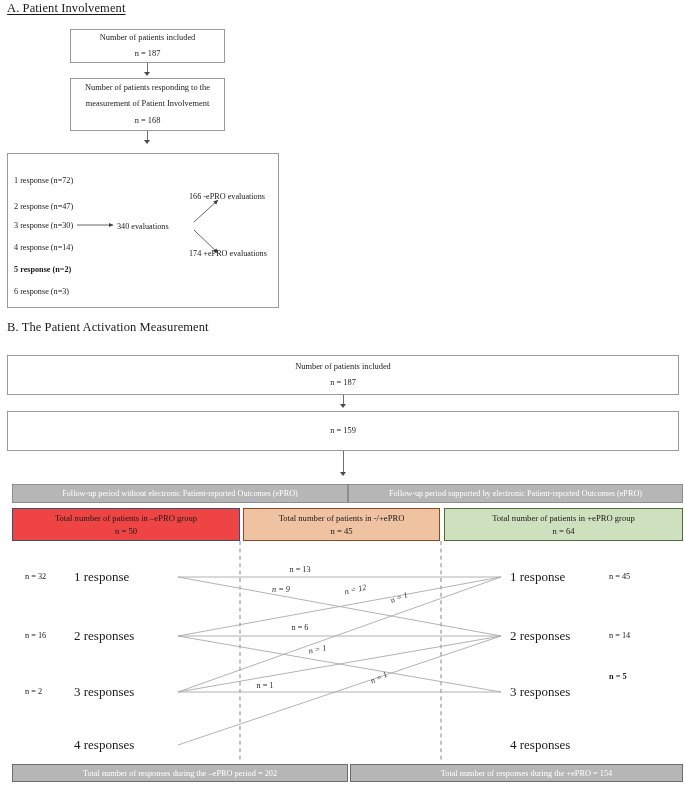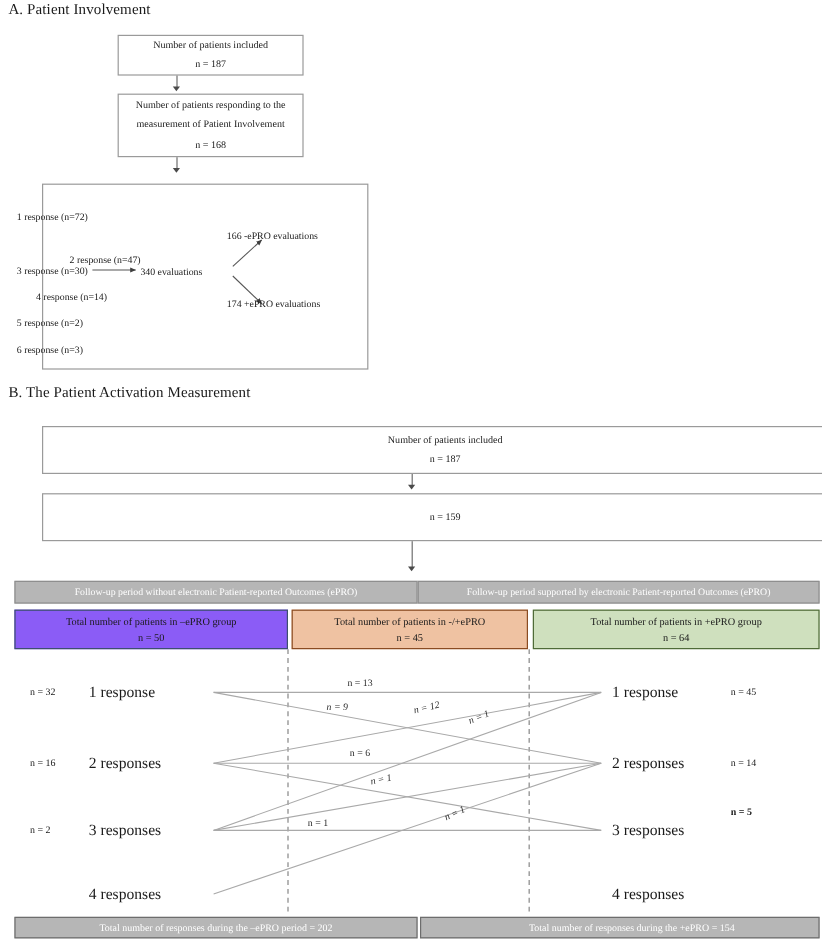--- a/index.html
+++ b/index.html
@@ -7,31 +7,31 @@
     width:685px; height:787px; position:relative;
     font-family:"Liberation Serif", serif;
     color:#1a1a1a; overflow:hidden;
   }
   .abs{position:absolute;}
 
   
   .sec-title{
     font-size:12.5px; letter-spacing:.1px; white-space:nowrap;
   }
-  .sec-title.underlined{ text-underline-offset:2px; }
+  .sec-title.underlined{ text-decoration:underline; text-underline-offset:2px; }
 
   
   .wbox{
     box-sizing:border-box;
     border:1px solid #9a9a9a;
     background:#ffffff;
     display:flex; flex-direction:column;
     align-items:center; justify-content:center;
     text-align:center;
-    font-size:8.4px; line-height:1.95;margin-left:28px;
+    font-size:8.4px; line-height:1.95;
   }
   .wbox .ln{display:block;}
 
   
   .vline{ background:#6f6f6f; width:1px; }
   .arrowhead{
     width:0;height:0;
     border-left:3.2px solid transparent;
     border-right:3.2px solid transparent;
     border-top:4.2px solid #4a4a4a;
@@ -102,24 +102,24 @@
   <span class="ln">measurement of Patient Involvement</span>
   <span class="ln">n = 168</span>
 </div>
 
 <div class="abs vline" style="left:147px; top:131px; height:10px;"></div>
 <div class="abs arrowhead" style="left:144px; top:140px;"></div>
 
 <div class="abs wbox" style="left:7px; top:153px; width:272px; height:155px; display:block;"></div>
 
 <div class="abs respline" style="left:14px; top:176px;">1 response (n=72)</div>
-<div class="abs respline" style="left:14px; top:212px;margin-left:44px;">2 response (n=47)</div>
+<div class="abs respline" style="left:14px; top:202px;">2 response (n=47)</div>
 <div class="abs respline" style="left:14px; top:221px;">3 response (n=30)</div>
-<div class="abs respline" style="left:14px; top:243px;margin-left:16px;">4 response (n=14)</div>
-<div class="abs respline" style="left:14px; top:265px;">5 response (n=2)</div>
+<div class="abs respline" style="left:14px; top:243px;">4 response (n=14)</div>
+<div class="abs respline" style="left:14px; top:265px;font-weight:bold;">5 response (n=2)</div>
 <div class="abs respline" style="left:14px; top:287px;text-align:center;">6 response (n=3)</div>
 
 <svg class="abs" width="210" height="120" style="left:75px; top:180px;">
   <defs>
     <marker id="ah" markerWidth="6" markerHeight="6" refX="5" refY="3" orient="auto">
       <path d="M0,0.6 L5.4,3 L0,5.4 z" fill="#3f3f3f"></path>
     </marker>
   </defs>
   <line x1="2" y1="45" x2="38" y2="45" stroke="#555" stroke-width="0.9" marker-end="url(#ah)"></line>
   <line x1="119" y1="42" x2="143" y2="20" stroke="#555" stroke-width="0.9" marker-end="url(#ah)"></line>
@@ -143,21 +143,21 @@
 <div class="abs wbox" style="left:7px; top:411px; width:672px; height:40px;">
   <span class="ln">n = 159</span>
 </div>
 
 <div class="abs vline" style="left:343px; top:451px; height:22px;"></div>
 <div class="abs arrowhead" style="left:340px; top:472px;"></div>
 
 <div class="abs graybar" style="left:12px; top:484px; width:336px; height:19px;">Follow-up period without electronic Patient-reported Outcomes (ePRO)</div>
 <div class="abs graybar" style="left:348px; top:484px; width:335px; height:19px;">Follow-up period  supported by electronic Patient-reported Outcomes (ePRO)</div>
 
-<div class="abs groupbox" style="left:12px; top:508px; width:228px; height:33px; background:#8b5cf6; border-color:#3d4f70;">
+<div class="abs groupbox" style="left:12px; top:508px; width:228px; height:33px; background:#ef4444; border-color:#3d4f70;">
   <span>Total number of patients in –ePRO group</span>
   <span>n = 50</span>
 </div>
 <div class="abs groupbox" style="left:243px; top:508px; width:197px; height:33px; background:#efc2a2; border-color:#8a4b22;">
   <span>Total number of patients in -/+ePRO</span>
   <span>n = 45</span>
 </div>
 <div class="abs groupbox" style="left:444px; top:508px; width:239px; height:33px; background:#cfe0be; border-color:#4f6b38;">
   <span>Total number of patients in +ePRO group</span>
   <span>n = 64</span>

